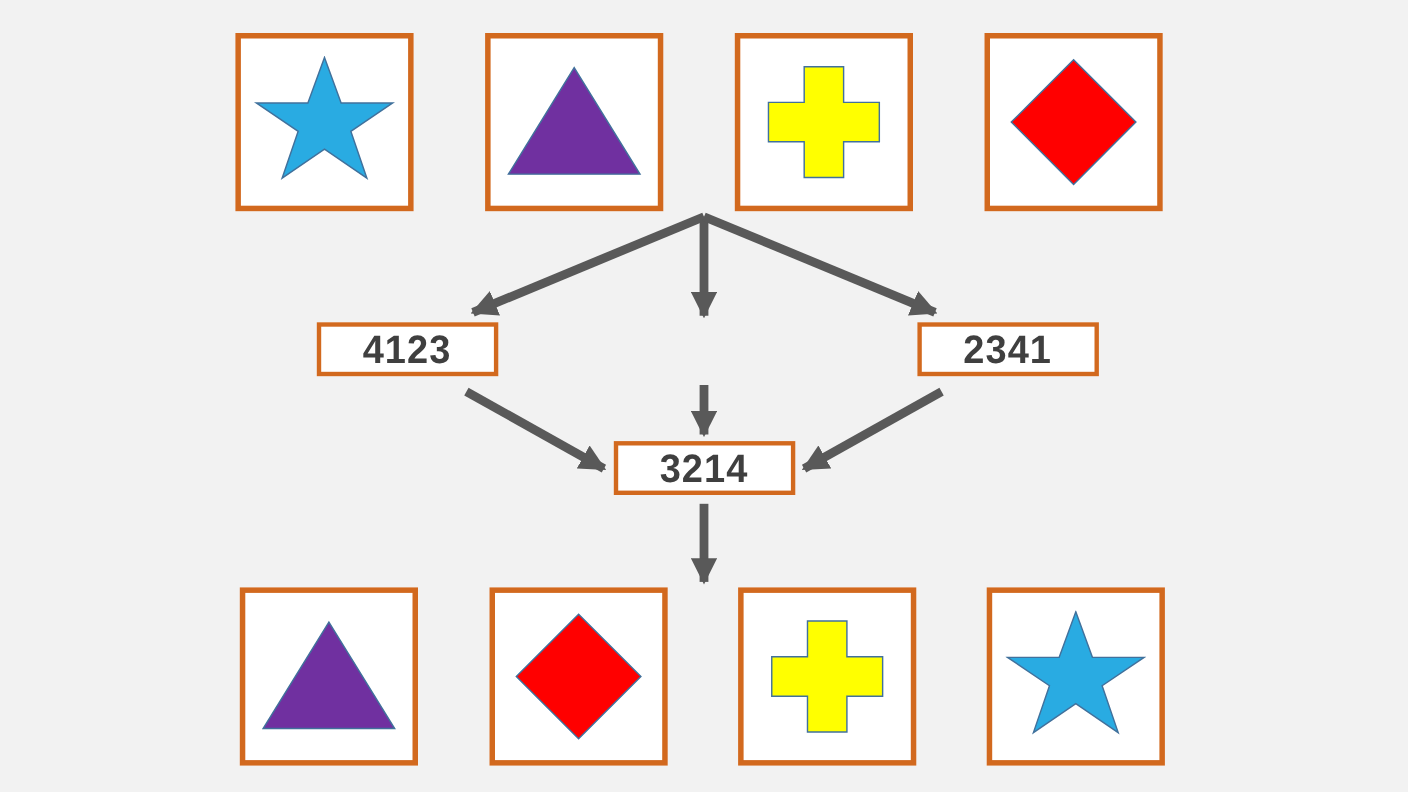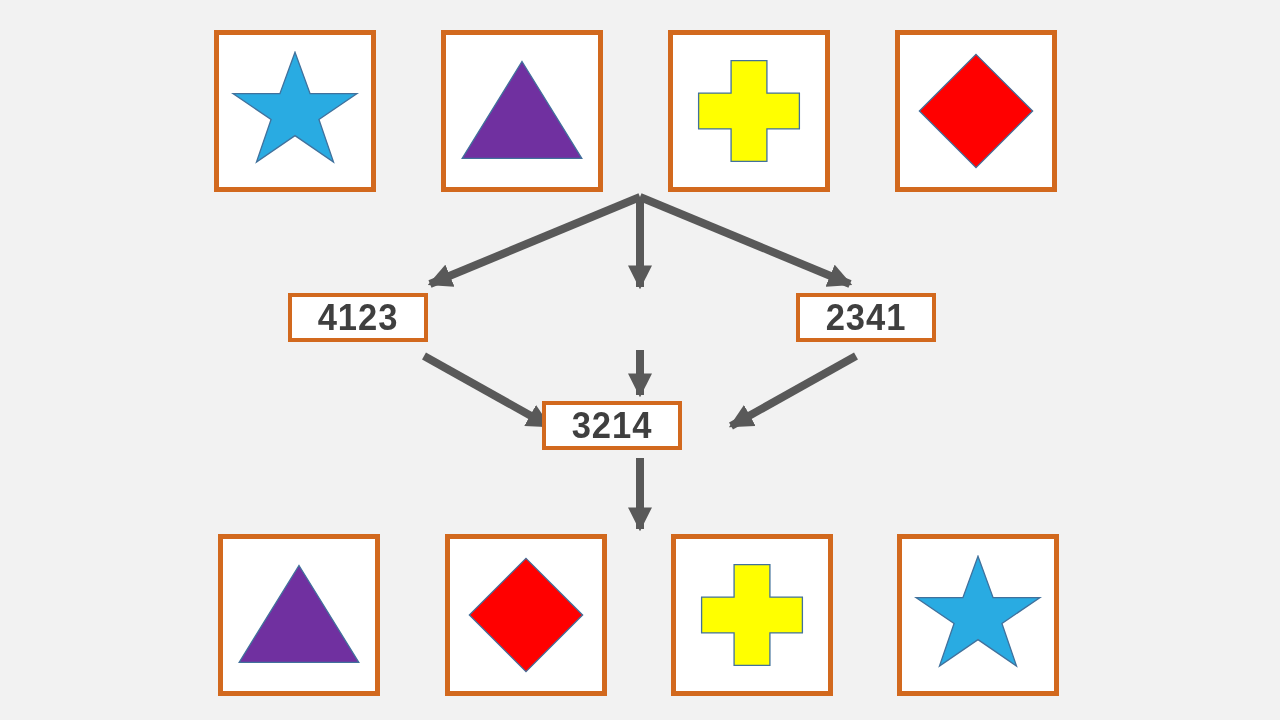--- a/index.html
+++ b/index.html
@@ -32,21 +32,21 @@
     align-items: center;
     justify-content: center;
   }
   .shape { display: block; }
   .shape-star     { width: 128px; height: 120px; }
   .shape-triangle { width: 130px; height: 110px; }
   .shape-cross    { width: 112px; height: 112px; }
   .shape-diamond  { width: 118px; height: 118px; }
   .code-box {
     position: absolute;
-    width: 140px;
+    width: 165px;
     height: 49px;
     box-sizing: border-box;
     background: var(--c-box-fill, #FFFFFF);
     border: 4px solid var(--c-box-border, #D2691E);
     display: flex;
     align-items: center;
     justify-content: center;
   }
   .code-box span {
     font-size: 36px;
@@ -94,24 +94,24 @@
   </div>
   <div class="cell" style="left:895px; top:30px;">
     <svg class="shape shape-diamond" viewBox="0 0 100 100" preserveAspectRatio="none">
         <polygon points="50,2 98,50 50,98 2,50" fill="#FF0000" stroke="#41719C" stroke-width="1.3" vector-effect="non-scaling-stroke"></polygon>
       </svg>
   </div>
 
   <div class="code-box" style="left:288px; top:293px;">
     <span>4123</span>
   </div>
-  <div class="code-box" style="left:796px; top:293px;">
+  <div class="code-box" style="left:834px; top:293px;">
     <span>2341</span>
   </div>
-  <div class="code-box" style="left:542px; top:401px;">
+  <div class="code-box" style="left:558px; top:401px;">
     <span>3214</span>
   </div>
 
   <div class="cell" style="left:218px; top:534px;">
     <svg class="shape shape-triangle" viewBox="0 0 100 100" preserveAspectRatio="none">
         <polygon points="50,5 96,93 4,93" fill="#7030A0" stroke="#41719C" stroke-width="1.3" vector-effect="non-scaling-stroke"></polygon>
       </svg>
   </div>
   <div class="cell" style="left:445px; top:534px;">
     <svg class="shape shape-diamond" viewBox="0 0 100 100" preserveAspectRatio="none">

